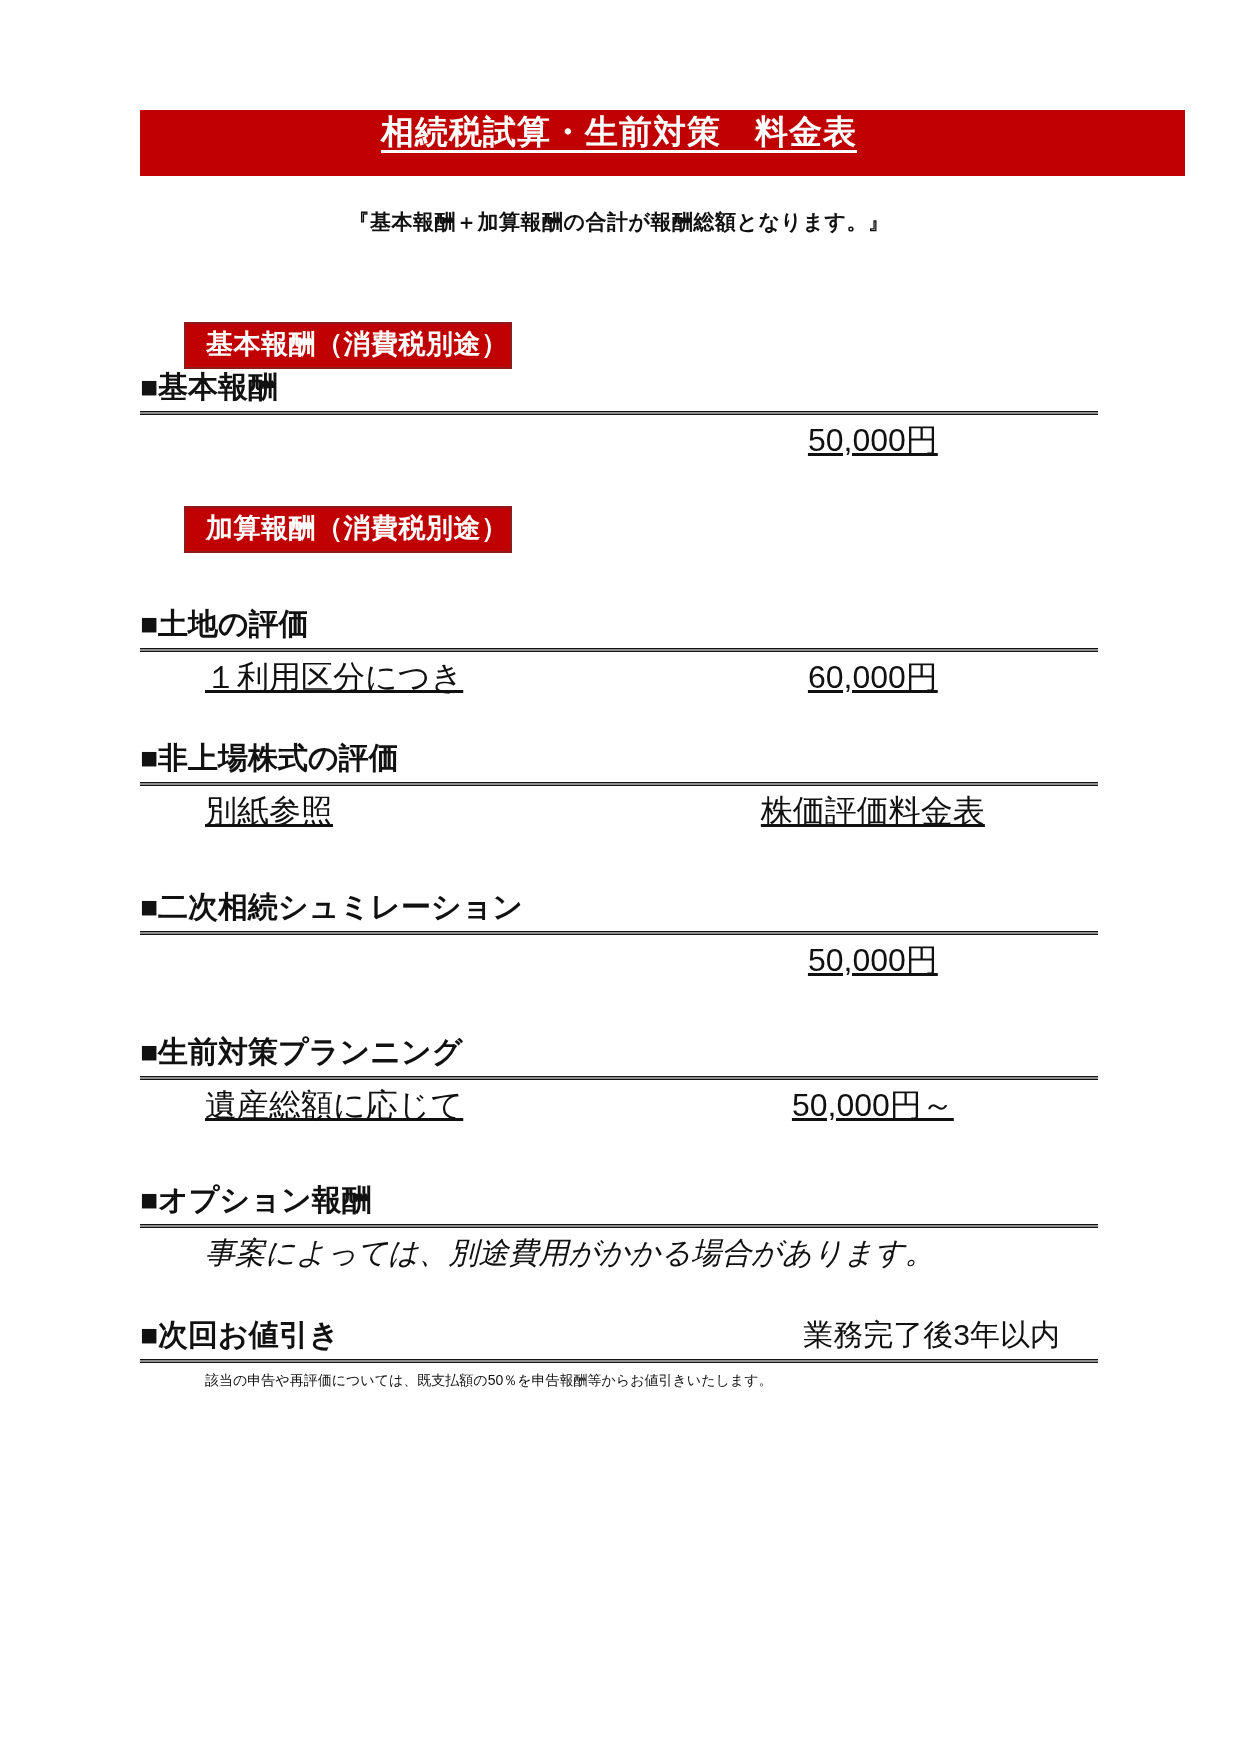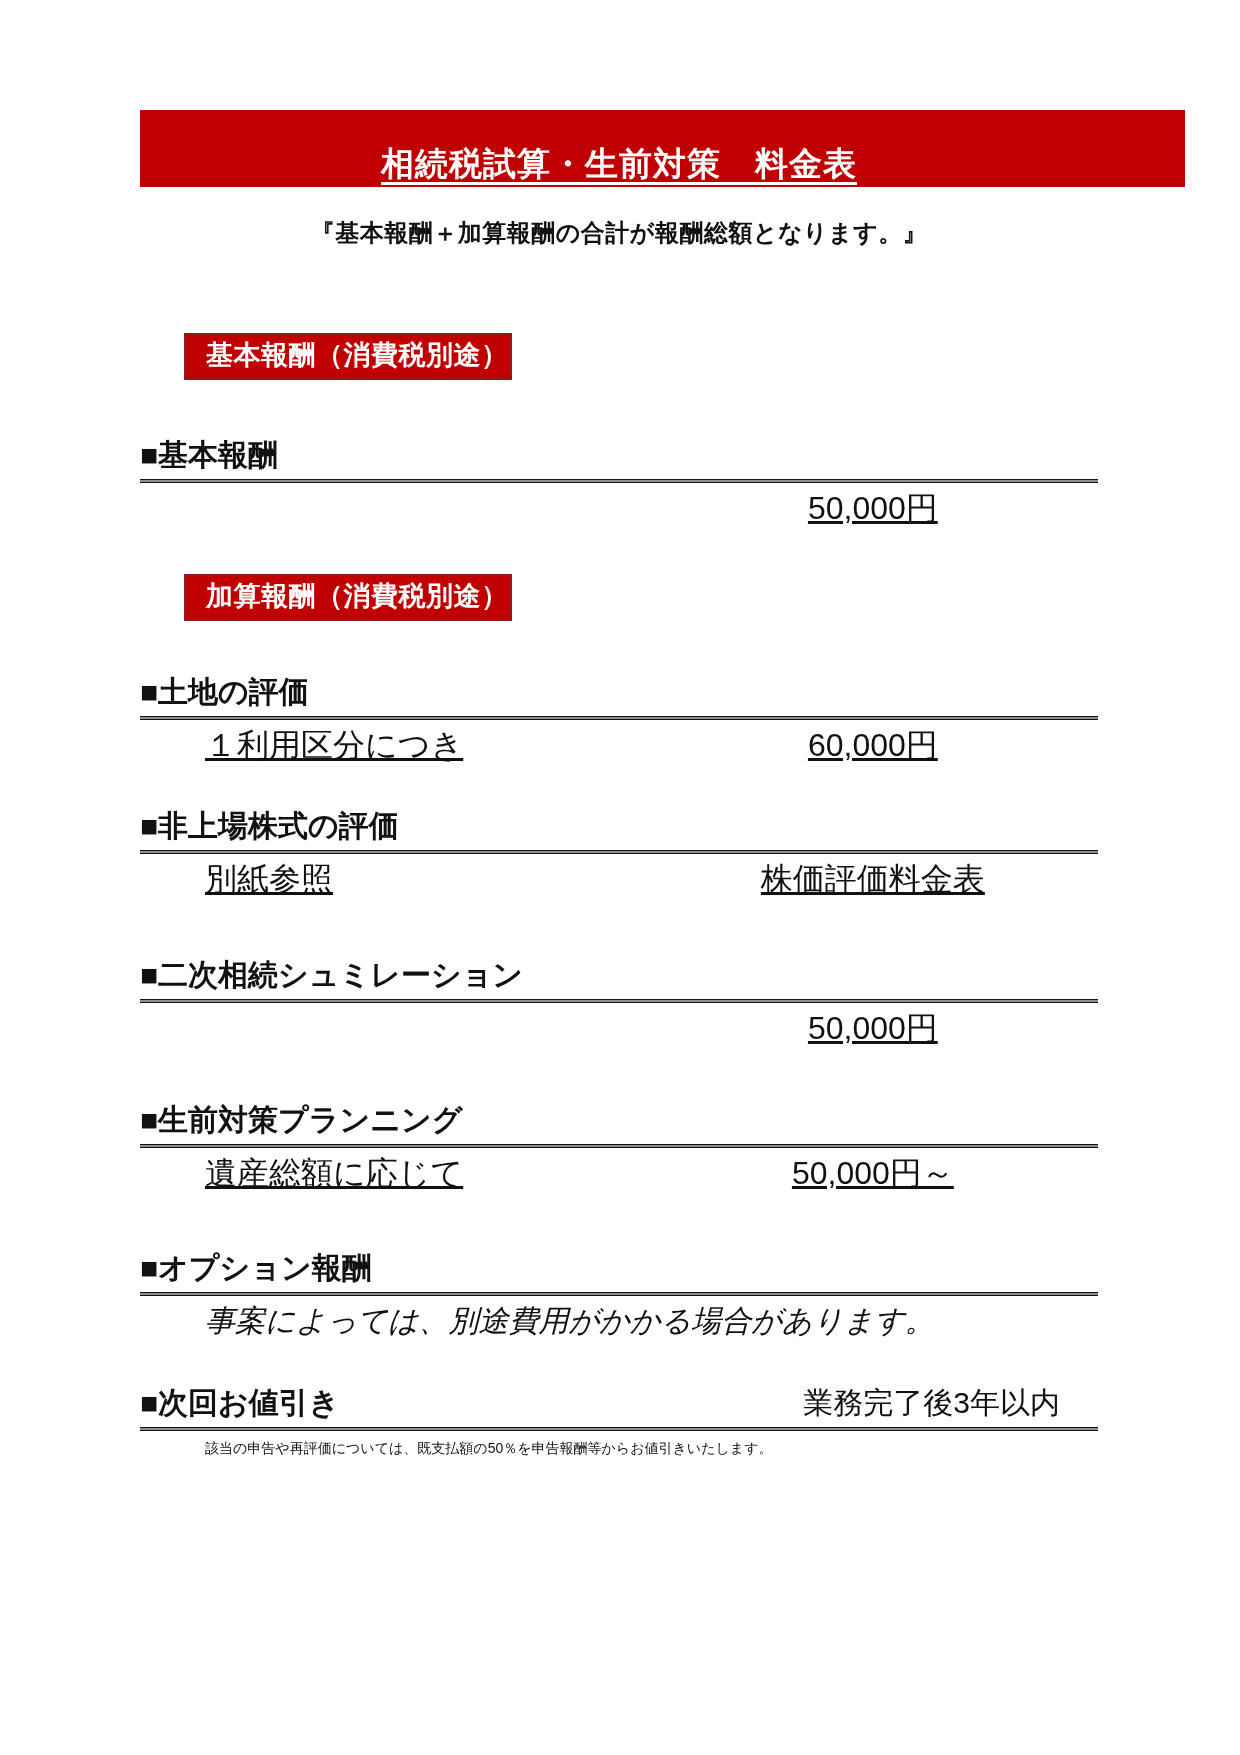--- a/index.html
+++ b/index.html
@@ -12,32 +12,32 @@
   .page{
     position:relative;
     width:1240px;height:1755px;
     background:#ffffff;
     color:#111;
     font-family:"Liberation Sans","DejaVu Sans",sans-serif;
     padding:110px 0 0 140px;
     overflow:hidden;
   }
   .banner{
-    width:1045px;height:77px;
+    width:1045px;height:66px;
     background:var(--accent);
-    display:flex;align-items:flex-end;
+    display:flex;align-items:flex-start;
   }
   .banner-inner{width:958px;text-align:center;}
   .banner-title{
     color:#ffffff;font-weight:bold;font-size:33px;letter-spacing:1px;
     text-decoration:underline;text-decoration-thickness:3px;text-underline-offset:7px;
   }
   .intro{
     margin-top:23px;width:958px;text-align:center;
-    font-size:24px;font-weight:bold;line-height:45px;letter-spacing:0.5px;
+    font-size:21px;font-weight:bold;line-height:45px;letter-spacing:0.5px;
   }
   .group-label-wrap{line-height:0;padding-left:44px;}
   .group-label{
     display:inline-block;
     width:328px;height:47px;line-height:41px;
     background:var(--accent);
     border:2px solid var(--accent-border);
     color:#fff;font-weight:bold;font-size:27px;
     padding-left:20px;letter-spacing:0.5px;
   }
@@ -72,21 +72,21 @@
       <span class="banner-title">相続税試算・生前対策　料金表</span>
     </div>
   </div>
 
   <div class="intro">『基本報酬＋加算報酬の合計が報酬総額となります。』</div>
 
   <div class="group-label-wrap" style="margin-top:78px;">
     <span class="group-label">基本報酬（消費税別途）</span>
   </div>
 
-  <div class="section" style="margin-top:57px;">
+  <div class="section" style="">
     <div class="sec-heading-row">
       <span>■基本報酬</span>
     </div>
     <div class="rule"></div>
     <div class="detail-row">
       <span class="detail-left"></span>
       <span class="detail-value">50,000円</span>
     </div>
   </div>
 

